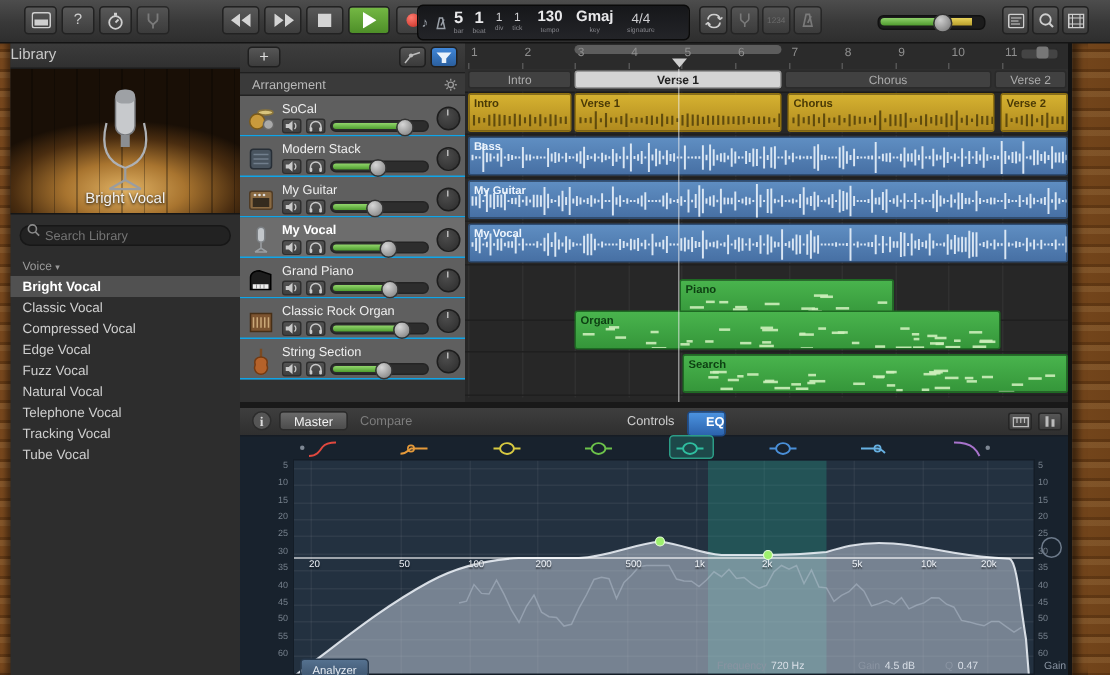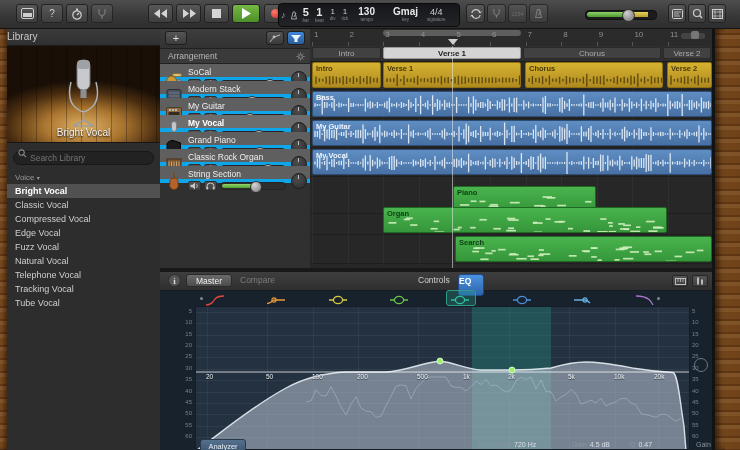--- a/index.html
+++ b/index.html
@@ -51,21 +51,21 @@
        border-right:1px solid #191919;z-index:4;}
   .th-top{position:relative;height:20px;background:linear-gradient(#3e3e3e,#323232);border-bottom:1px solid #202020;}
   .addbtn{position:absolute;left:5px;top:3px;width:22px;height:14px;border-radius:3px;background:linear-gradient(#565656,#3c3c3c);
        border:1px solid #1f1f1f;color:#ddd;font-size:11px;line-height:12px;text-align:center;box-sizing:border-box;}
   .mini{position:absolute;top:3px;width:18px;height:14px;border-radius:3px;background:linear-gradient(#545454,#3a3a3a);
        border:1px solid #1f1f1f;box-sizing:border-box;display:flex;align-items:center;justify-content:center;}
   .mini.blue{background:linear-gradient(#3f86d8,#2b5f9e);}
   .arrange{position:relative;height:14px;background:#3a3a3a;border-bottom:1px solid #222;color:#b9b9b9;
        font-size:8.5px;line-height:14px;padding-left:8px;}
   .gear{position:absolute;right:5px;top:3px;}
-  .trow{position:relative;height:17px;background:#5f5f5f;border-bottom:4px solid #0ea5e9;box-sizing:border-box;padding-left:40px;}
+  .trow{position:relative;height:27px;background:#5f5f5f;border-bottom:1px solid #0ea5e9;box-sizing:border-box;padding-left:40px;}
   .trow.sel{background:#6d6d6d;}
   .trow .tname{position:absolute;left:28px;top:3px;font-size:8.5px;color:#efefef;white-space:nowrap;}
   .trow.sel .tname{font-weight:bold;color:#fff;}
   .trow .ticon{position:absolute;left:4px;top:5px;width:20px;height:20px;}
   .tsml{position:absolute;top:15px;width:13px;height:10px;border-radius:2px;background:linear-gradient(#535353,#3f3f3f);
        border:1px solid #2e2e2e;box-sizing:border-box;display:flex;align-items:center;justify-content:center;}
   .tslider{position:absolute;left:60px;top:16px;width:66px;height:8px;border-radius:4px;background:#2d2d2d;
        border:1px solid #242424;box-sizing:border-box;}
   .tsfill{position:absolute;left:1px;top:1px;height:4px;border-radius:2px;background:linear-gradient(#92d66c,#4f9e2f);}
   .tsknob{position:absolute;top:-2px;width:10px;height:10px;border-radius:50%;
@@ -103,23 +103,23 @@
   .smart{position:absolute;left:160px;top:272px;width:552px;height:178px;background:#18222d;z-index:4;}
   .sc-head{position:relative;height:18px;background:linear-gradient(#3e3e3e,#2f2f2f);border-bottom:1px solid #161c24;}
   .infobtn{position:absolute;left:8px;top:2px;width:13px;height:13px;border-radius:50%;background:#555;
        border:1px solid #2c2c2c;color:#ddd;font-size:9px;font-weight:bold;text-align:center;line-height:12px;
        font-family:"Liberation Serif",serif;box-sizing:border-box;}
   .masterbtn{position:absolute;left:26px;top:2px;width:46px;height:13px;border-radius:3px;
        background:linear-gradient(#6a6a6a,#4c4c4c);border:1px solid #2a2a2a;color:#f2f2f2;font-size:8.5px;
        text-align:center;line-height:12px;box-sizing:border-box;}
   .comparetxt{position:absolute;left:80px;top:3px;color:#7d7d7d;font-size:8.5px;}
   .controlstxt{position:absolute;left:258px;top:3px;color:#cfcfcf;font-size:8.5px;}
-  .eqbtn{position:absolute;left:298px;top:2px;width:26px;height:22px;border-radius:3px;
+  .eqbtn{position:absolute;left:298px;top:2px;width:26px;height:17px;border-radius:3px;
        background:linear-gradient(#4b93e0,#2c63ad);border:1px solid #1d4a86;color:#fff;font-size:8.5px;
-       text-align:left;line-height:12px;font-weight:bold;box-sizing:border-box;}
+       text-align:right;line-height:12px;font-weight:bold;box-sizing:border-box;}
   .hdrico{position:absolute;top:3px;width:16px;height:12px;border-radius:2px;background:linear-gradient(#565656,#3e3e3e);
        border:1px solid #262626;box-sizing:border-box;display:flex;align-items:center;justify-content:center;}
   .bandrow{position:absolute;left:0;top:18px;width:552px;height:16px;}
   .bandbox{position:absolute;left:286px;top:0;width:30px;height:16px;background:rgba(42,165,142,.30);
        border:1px solid #2c9c86;border-radius:3px;box-sizing:border-box;}
   .bandico{position:absolute;top:2px;width:22px;height:12px;}
   .banddot{position:absolute;top:7px;width:3px;height:3px;border-radius:50%;background:#7e8894;}
   .graph{position:absolute;left:35px;top:34px;width:495px;height:144px;background:#233140;
        border:1px solid #141d27;box-sizing:border-box;overflow:hidden;}
   .hgrid{position:absolute;left:0;width:495px;height:1px;background:rgba(255,255,255,.055);}
@@ -211,21 +211,21 @@
           <span class="lab">div</span>
         </span>
       <span class="grp">
           <span class="sm">1</span>
           <span class="lab">tick</span>
         </span>
       <span class="grp" style="margin-left:7px">
           <span class="big" style="font-size:10px">130</span>
           <span class="lab">tempo</span>
         </span>
-      <span class="grp" style="margin-left:15px">
+      <span class="grp" style="margin-left:6px">
           <span class="big" style="font-size:10px">Gmaj</span>
           <span class="lab">key</span>
         </span>
       <span class="grp" style="margin-left:6px">
           <span class="sm" style="font-size:9px">4/4</span>
           <span class="lab">signature</span>
         </span>
     </div>
 
     <div class="tbtn" style="left:466px;width:19px">

